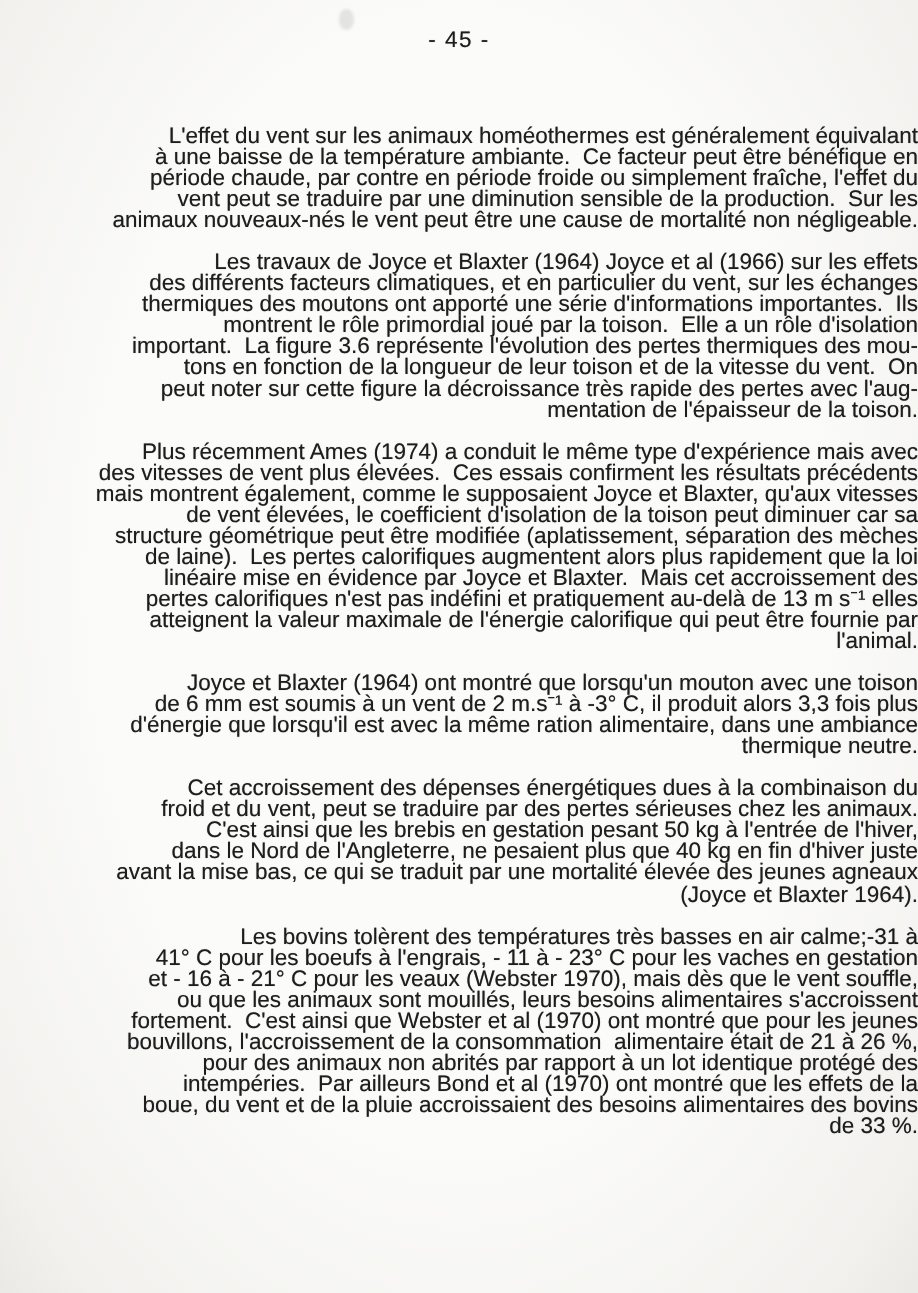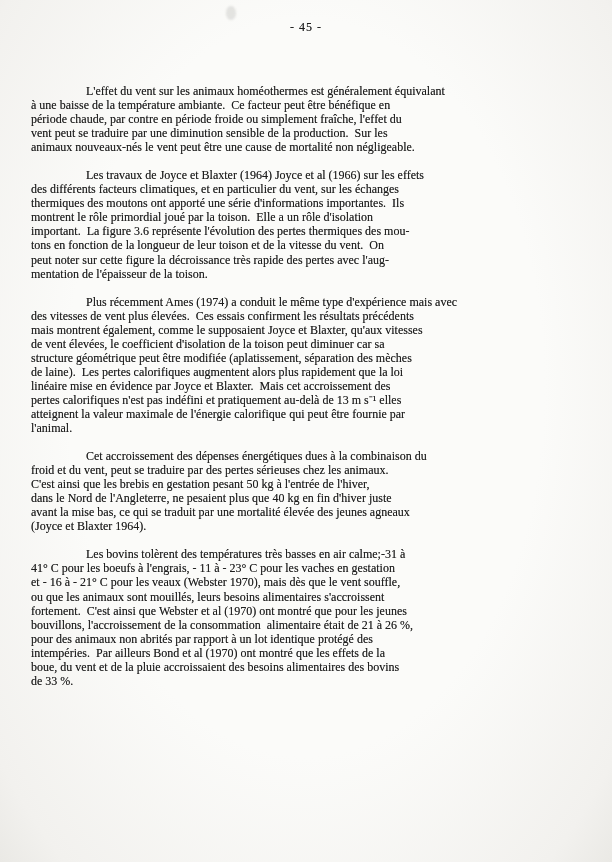--- a/index.html
+++ b/index.html
@@ -7,22 +7,22 @@
     padding: 0;
     background: #e8e6e2;
   }
   .page {
     position: relative;
     width: 612px;
     height: 862px;
     overflow: hidden;
     background: radial-gradient(ellipse at 50% 45%, #fbfbf9 55%, #f2f1ee 90%, #eae9e5 100%);
     color: #1d1d1d;
-    font-family: Liberation Serif, serif;
-    font-size: 12px;
+    font-family: Liberation Sans, sans-serif;
+    font-size: 15px;
     line-height: 14.05px;
     text-shadow: 0 0 0.5px rgba(25, 25, 25, 0.55);
   }
   .page-number {
     position: absolute;
     top: 20px;
     left: 0;
     width: 100%;
     text-align: center;
     letter-spacing: 1px;
@@ -30,20 +30,21 @@
   .body-text {
     position: absolute;
     top: 84px;
     left: 31px;
     right: 0;
   }
   p.para {
     margin: 0 0 14px 0;
     white-space: pre;
     text-indent: 55px;
+    text-align: right;
   }
   .speck {
     position: absolute;
     top: 6px;
     left: 226px;
     width: 10px;
     height: 14px;
     background: rgba(120, 120, 118, 0.18);
     border-radius: 50%;
     filter: blur(1px);
@@ -72,20 +73,24 @@
     <p class="para">Plus récemment Ames (1974) a conduit le même type d'expérience mais avec
 des vitesses de vent plus élevées.  Ces essais confirment les résultats précédents
 mais montrent également, comme le supposaient Joyce et Blaxter, qu'aux vitesses
 de vent élevées, le coefficient d'isolation de la toison peut diminuer car sa
 structure géométrique peut être modifiée (aplatissement, séparation des mèches
 de laine).  Les pertes calorifiques augmentent alors plus rapidement que la loi
 linéaire mise en évidence par Joyce et Blaxter.  Mais cet accroissement des
 pertes calorifiques n'est pas indéfini et pratiquement au-delà de 13 m s⁻¹ elles
 atteignent la valeur maximale de l'énergie calorifique qui peut être fournie par
 l'animal.</p>
+    <p class="para">Joyce et Blaxter (1964) ont montré que lorsqu'un mouton avec une toison
+de 6 mm est soumis à un vent de 2 m.s⁻¹ à -3° C, il produit alors 3,3 fois plus
+d'énergie que lorsqu'il est avec la même ration alimentaire, dans une ambiance
+thermique neutre.</p>
     <p class="para">Cet accroissement des dépenses énergétiques dues à la combinaison du
 froid et du vent, peut se traduire par des pertes sérieuses chez les animaux.
 C'est ainsi que les brebis en gestation pesant 50 kg à l'entrée de l'hiver,
 dans le Nord de l'Angleterre, ne pesaient plus que 40 kg en fin d'hiver juste
 avant la mise bas, ce qui se traduit par une mortalité élevée des jeunes agneaux
 (Joyce et Blaxter 1964).</p>
     <p class="para">Les bovins tolèrent des températures très basses en air calme;-31 à
 41° C pour les boeufs à l'engrais, - 11 à - 23° C pour les vaches en gestation
 et - 16 à - 21° C pour les veaux (Webster 1970), mais dès que le vent souffle,
 ou que les animaux sont mouillés, leurs besoins alimentaires s'accroissent

